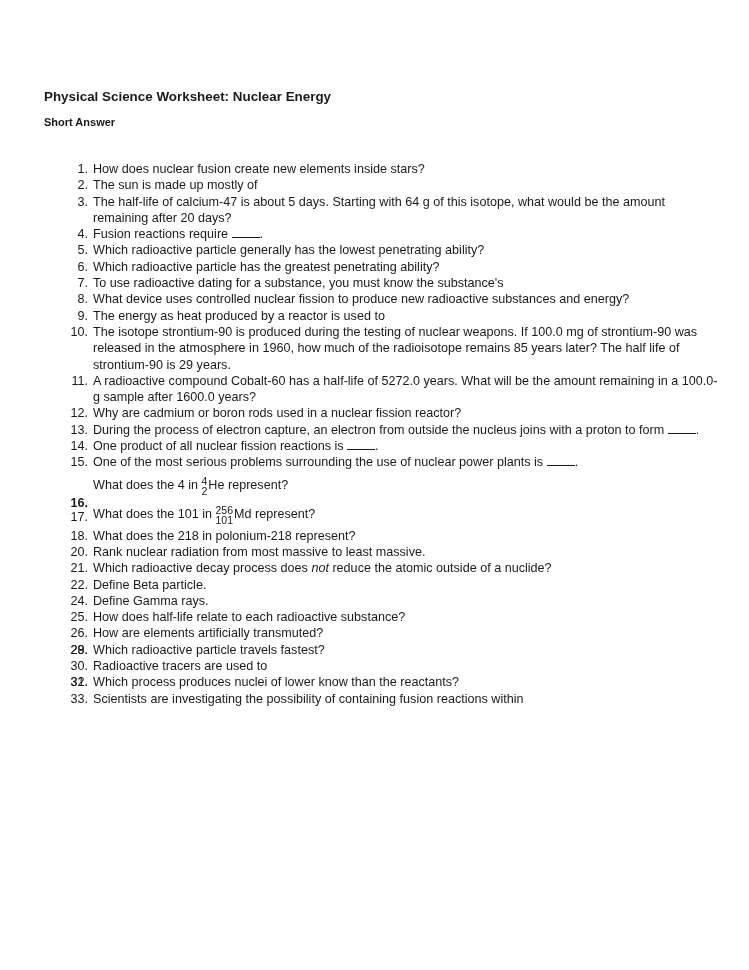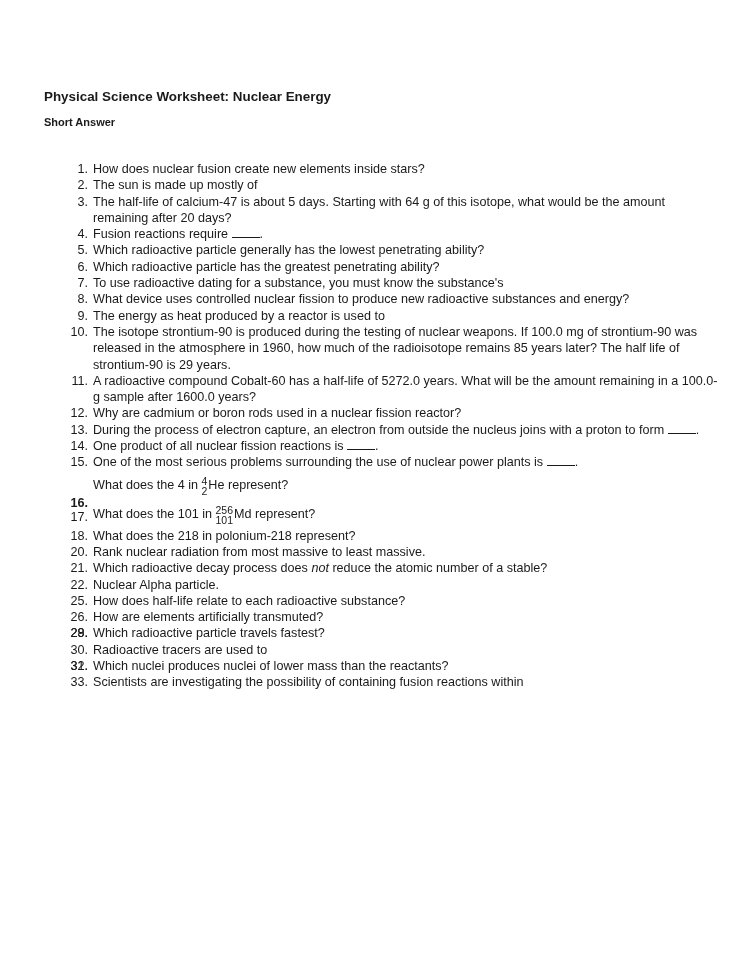--- a/index.html
+++ b/index.html
@@ -44,24 +44,25 @@
     <li class="tall"><span class="num">16.</span><span>What does the 4 in</span> <span class="nuc"><span class="stack">
             <span>4</span>
             <span>2</span>
           </span><span>He</span></span> <span>represent?</span></li>
     <li class="tall2"><span class="num">17.</span><span>What does the 101 in</span> <span class="nuc"><span class="stack">
             <span>256</span>
             <span>101</span>
           </span><span>Md</span></span> <span>represent?</span></li>
     <li><span class="num">18.</span><span>What does the 218 in polonium-218 represent?</span></li>
     <li><span class="num">20.</span><span>Rank nuclear radiation from most massive to least massive.</span></li>
-    <li><span class="num">21.</span><span>Which radioactive decay process does</span> <em>not</em> <span>reduce the atomic number of a stable?</span></li>
-    <li><span class="num">22.</span><span>Nuclear Alpha particle.</span></li>
+    <li><span class="num">21.</span><span>Which radioactive decay process does</span> <em>not</em> <span>reduce the atomic outside of a nuclide?</span></li>
+    <li><span class="num">22.</span><span>Define Beta particle.</span></li>
+    <li><span class="num">24.</span><span>Define Gamma rays.</span></li>
     <li><span class="num">25.</span><span>How does half-life relate to each radioactive substance?</span></li>
     <li><span class="num">26.</span><span>How are elements artificially transmuted?</span></li>
     <li><span class="num">28.</span></li>
     <li><span class="num">29.</span><span>Which radioactive particle travels fastest?</span></li>
     <li><span class="num">30.</span><span>Radioactive tracers are used to</span></li>
     <li><span class="num">31.</span></li>
-    <li><span class="num">32.</span><span>Which nuclei produces nuclei of lower mass than the reactants?</span></li>
+    <li><span class="num">32.</span><span>Which process produces nuclei of lower know than the reactants?</span></li>
     <li><span class="num">33.</span><span>Scientists are investigating the possibility of containing fusion reactions within</span></li>
   </ol>
 </div>
 
 </body></html>

